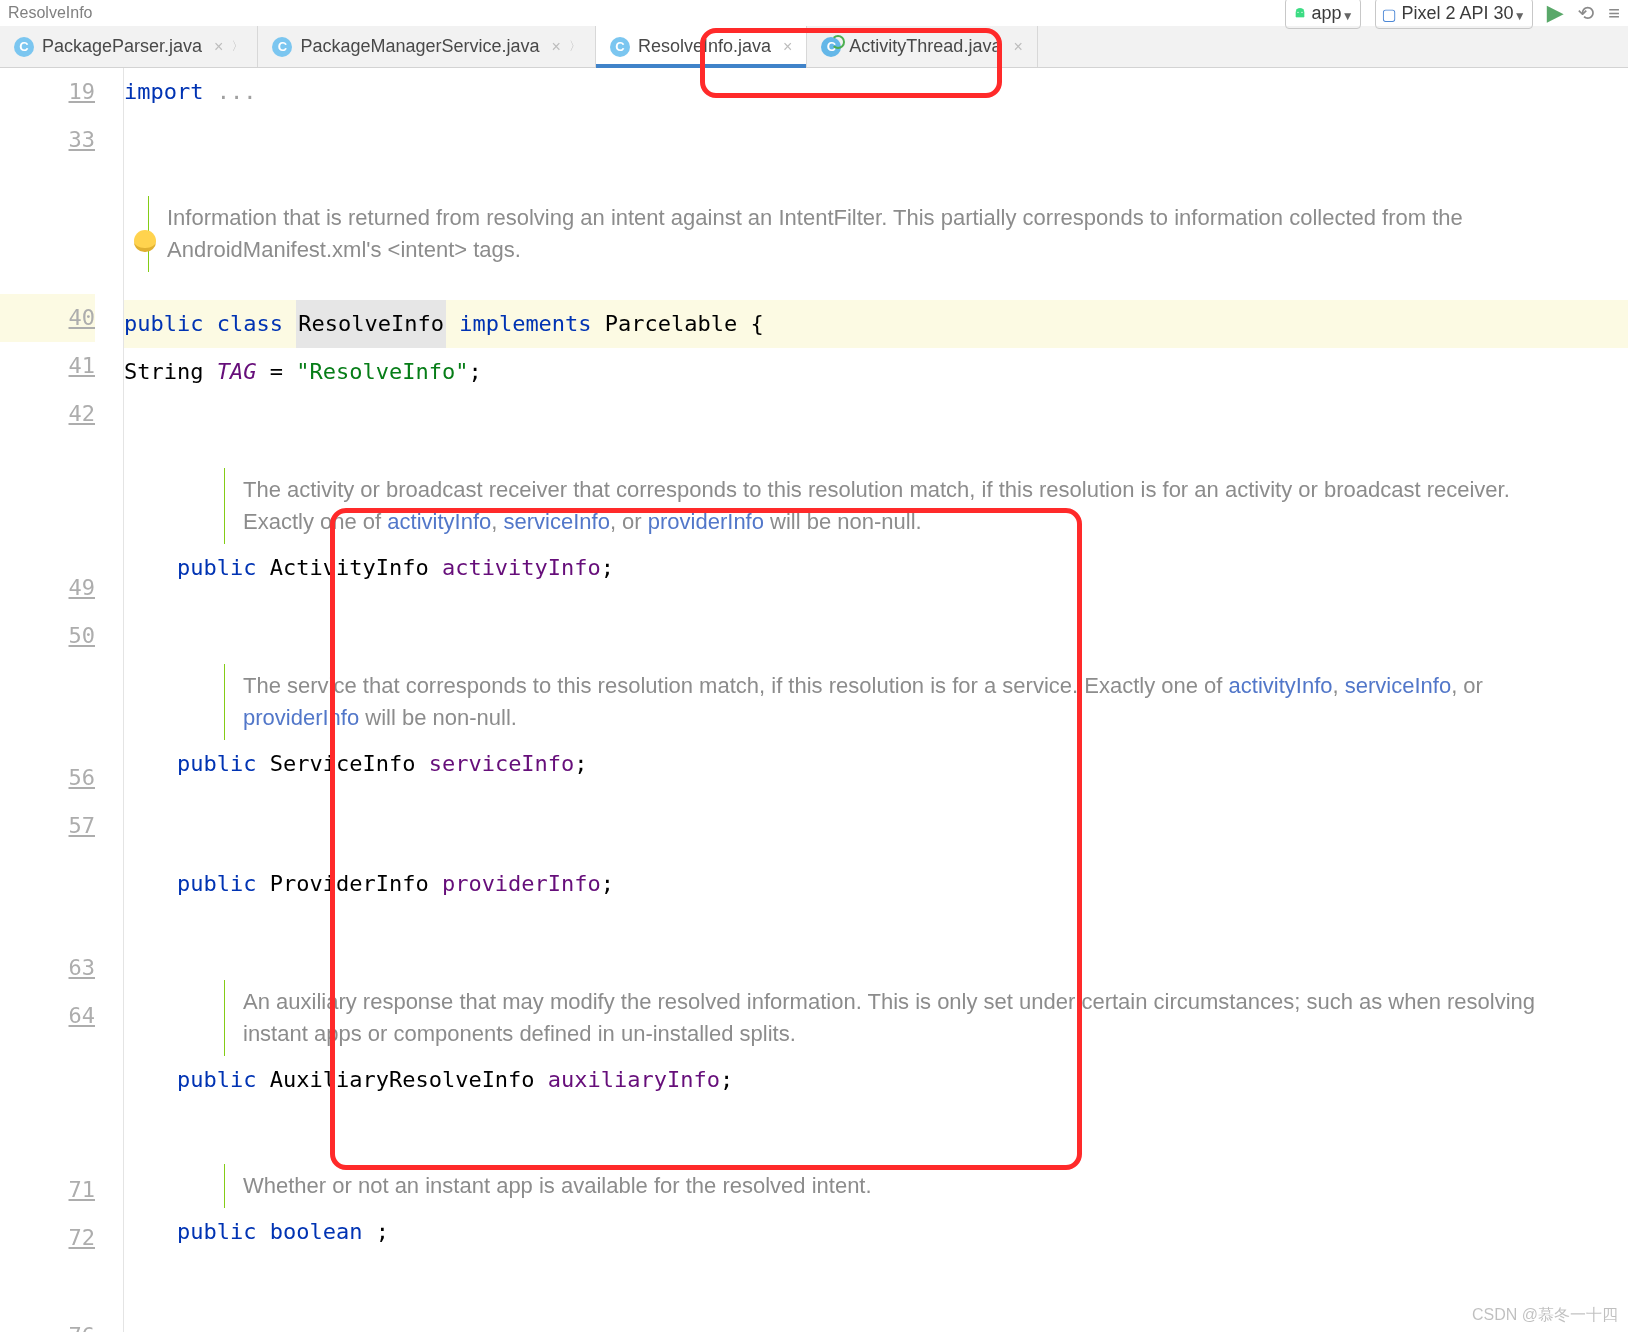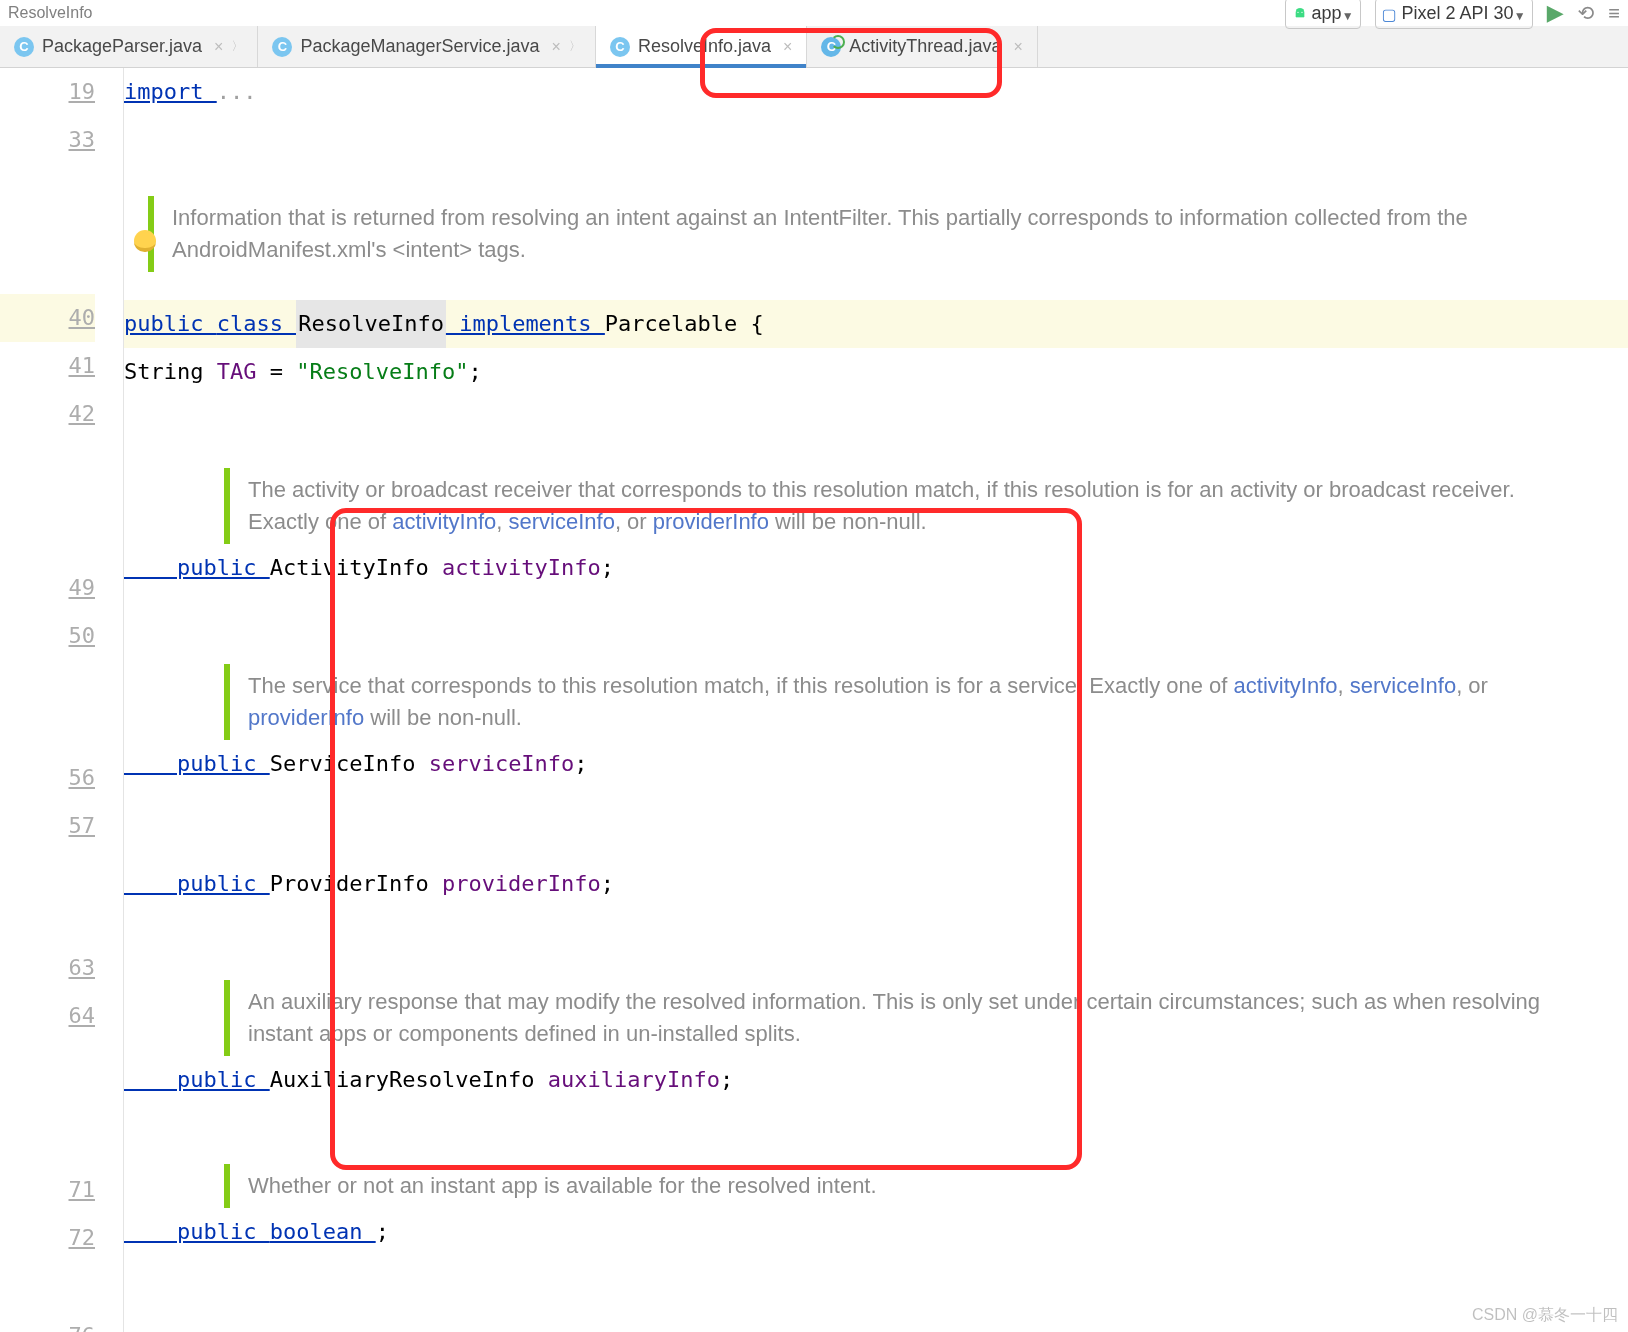--- a/index.html
+++ b/index.html
@@ -44,27 +44,27 @@
     font-size:22px; border-right:1px solid #e4e4e4;
   }
   .code {
     flex:1; font-size:22px; line-height:48px; background:#fff; position:relative;
   }
   .line { height:48px; display:flex; align-items:center; white-space:pre;}
   .gline { height:48px; line-height:48px;text-decoration:underline;}
   .hlbg { background:#fcfae3;margin-top:28px;}
   
   .doc {
-    border-left: 6px solid #84cc16; margin-left:24px; padding: 6px 80px 6px 18px;
+    border-left: 1px solid #84cc16; margin-left:24px; padding: 6px 80px 6px 18px;
     color:#8c8c8c; font-family: -apple-system, sans-serif; font-size:22px; line-height:32px;
   }
   .doc.in { margin-left:100px;}
   .doc a { color:#5277c9;}
   
-  .kw { color:#0033b3;text-decoration:underline;}
+  .kw { color:#0033b3;}
   .field { color:#660e7a;}
   .str { color:#067d17;}
   .classname { background:#e6e6e6; color:#000; padding:0 2px;}
   .fold { color:#a0a0a0;}
   
   .bulb {
     position:absolute; left:10px; top:162px; width:22px; height:22px; background:#ffd34e; border-radius:50% 50% 48% 48%;
     border-bottom:4px solid #e0b030;
   }
   
@@ -165,21 +165,21 @@
 
   <div class="code">
     <div class="bulb"></div>
 
     <div class="line"><span class="kw">import </span><span class="fold">...</span></div>
     <div class="line"></div>
     <div style="height:32px"></div>
     <div class="doc">Information that is returned from resolving an intent against an IntentFilter. This partially corresponds to information collected from the AndroidManifest.xml's &lt;intent&gt; tags.</div>
 
     <div class="line hlbg"><span class="kw">public </span><span class="kw">class </span><span class="classname">ResolveInfo</span><span class="kw"> implements </span><span>Parcelable {</span></div>
-    <div class="line"><span>String </span><span class="field" style="">TAG</span><span> = </span><span class="str">"ResolveInfo"</span><span>;</span></div>
+    <div class="line"><span>String </span><span class="field" style="font-style:italic">TAG</span><span> = </span><span class="str">"ResolveInfo"</span><span>;</span></div>
     <div class="line"></div>
 
     <div style="height:24px"></div>
     <div class="doc in"><span>The activity or broadcast receiver that corresponds to this resolution match, if this resolution is for an activity or broadcast receiver. Exactly one of </span><a>activityInfo</a><span>, </span><a>serviceInfo</a><span>, or </span><a>providerInfo</a><span> will be non-null.</span></div>
     <div class="line"><span class="kw">    public </span><span>ActivityInfo </span><span class="field">activityInfo</span><span>;</span></div>
     <div class="line"></div>
 
     <div style="height:24px"></div>
     <div class="doc in"><span>The service that corresponds to this resolution match, if this resolution is for a service. Exactly one of </span><a>activityInfo</a><span>, </span><a>serviceInfo</a><span>, or </span><a>providerInfo</a><span> will be non-null.</span></div>
     <div class="line"><span class="kw">    public </span><span>ServiceInfo </span><span class="field">serviceInfo</span><span>;</span></div>

